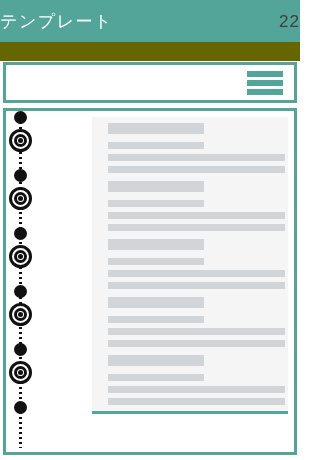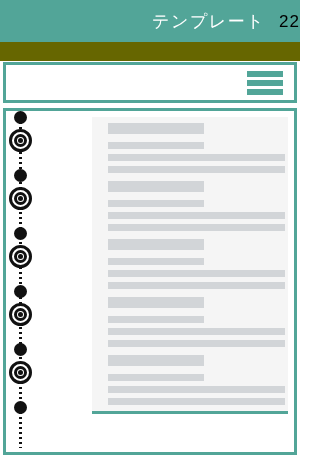--- a/index.html
+++ b/index.html
@@ -22,31 +22,31 @@
 
   
   .header-band {
     position: absolute;
     left: 0; top: 0;
     width: 300px;
     height: 42px;
     background: #52a598;
     display: flex;
     align-items: center;
-    justify-content: flex-end;
+    justify-content: space-between;
   }
   .header-title {
     color: #ffffff;
     font-size: 17px;
     letter-spacing: 1.5px;
     white-space: pre;
     line-height: 1;
   }
   .header-count {
-    color: #000000;
+    color: #404040;
     font-size: 17px;
     letter-spacing: 1px;
     margin-left: 14px;
     line-height: 1;
   }
   .accent-band {
     position: absolute;
     left: 0; top: 42px;
     width: 300px;
     height: 19px;

